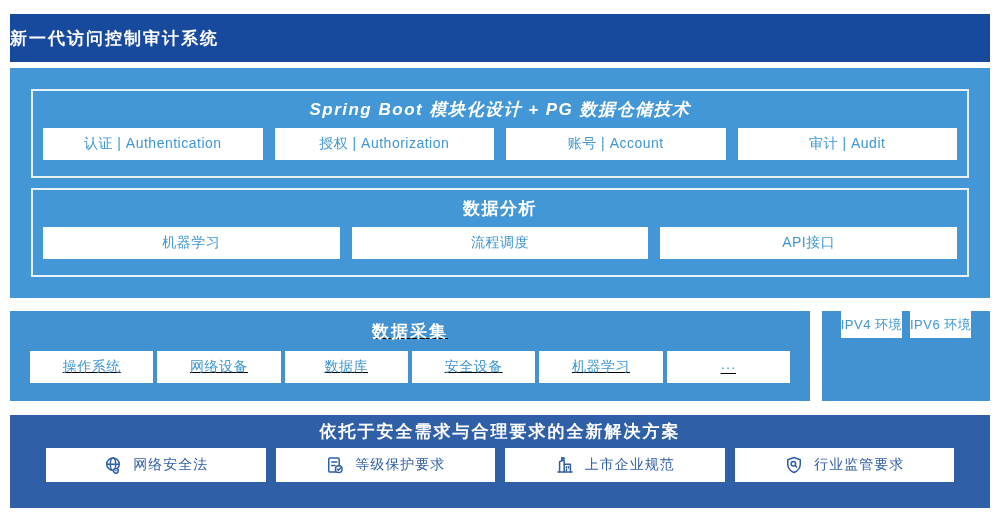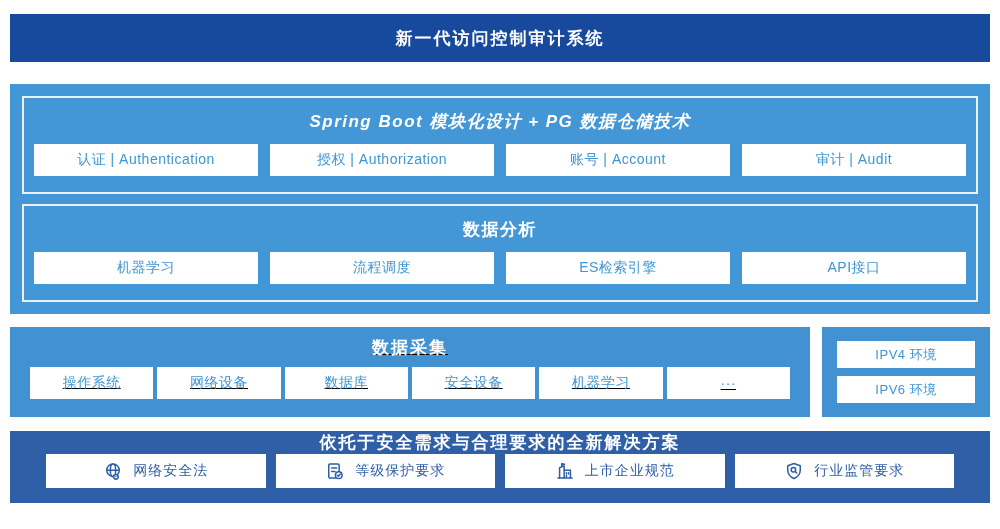--- a/index.html
+++ b/index.html
@@ -14,27 +14,27 @@
   *{margin:0;padding:0;box-sizing:border-box;}
   html,body{background:#ffffff;}
   body{
     font-family:"Liberation Sans","DejaVu Sans",sans-serif;
     width:1000px;height:529px;overflow:hidden;
   }
   .page{width:1000px;height:529px;background:#ffffff;padding:14px 10px;}
   
   .header-bar{
     height:48px;background:var(--navy);color:#fff;
-    display:flex;align-items:center;justify-content:center;
+    display:flex;align-items:center;
     font-size:17px;font-weight:bold;letter-spacing:2px;
   }
   
   .platform{
-    margin-top:22px;height:230px;background:var(--sky);
-    padding:12px;display:flex;flex-direction:column;gap:10px;
+    margin-top:6px;height:230px;background:var(--sky);
+    padding:21px;display:flex;flex-direction:column;gap:10px;
   }
   .subpanel{
     border:2px solid var(--border);
     flex:1;display:flex;flex-direction:column;
     padding:0 10px;
   }
   .panel-title{
     color:#fff;font-size:17px;font-weight:bold;letter-spacing:1.5px;
     text-align:center;flex:1;display:flex;align-items:center;justify-content:center;
   }
@@ -49,35 +49,35 @@
   .collect-row{margin-top:13px;display:flex;gap:12px;height:90px;}
   .collect-main{
     flex:1;background:var(--sky2);display:flex;flex-direction:column;
     padding:0 20px;
     text-decoration:underline;
   }
   .collect-main .panel-title{letter-spacing:2px;}
   .collect-main .box-row{gap:4px;margin-bottom:18px;}
   .collect-side{
     width:168px;background:var(--sky2);
-    display:flex;flex-direction:column;justify-content:center;gap:8px;
+    display:flex;flex-direction:row;justify-content:center;gap:8px;
     padding:0 15px;
   }
   .env-box{
     height:27px;background:var(--white);
     display:flex;align-items:center;justify-content:center;
     color:var(--boxtext);font-size:13px;letter-spacing:0.5px;
   }
   
   .solution{
-    margin-top:14px;height:72px;background:var(--solution);
+    margin-top:14px;height:93px;background:var(--solution);
     padding:0 36px;display:flex;flex-direction:column;
   }
   .solution .panel-title{letter-spacing:2px;}
-  .solution .box-row{gap:10px;margin-bottom:18px;}
+  .solution .box-row{gap:10px;margin-bottom:26px;}
   .solution-box{
     flex:1;height:34px;background:var(--white);
     display:flex;align-items:center;justify-content:center;gap:10px;
     color:var(--solution);font-size:14px;letter-spacing:1px;
   }
   .solution-box svg{display:block;}
 </style>
 </head>
 <body>
 
@@ -97,21 +97,20 @@
         <div class="white-box">账号 | Account</div>
         <div class="white-box">审计 | Audit</div>
       </div>
     </div>
 
     <div class="subpanel">
       <div class="panel-title">数据分析</div>
       <div class="box-row">
         <div class="white-box">机器学习</div>
         <div class="white-box">流程调度</div>
-        <div class="white-box">ES检索引擎</div>
         <div class="white-box">API接口</div>
       </div>
     </div>
 
   </div>
 
   <div class="collect-row">
 
     <div class="collect-main">
       <div class="panel-title">数据采集</div>

